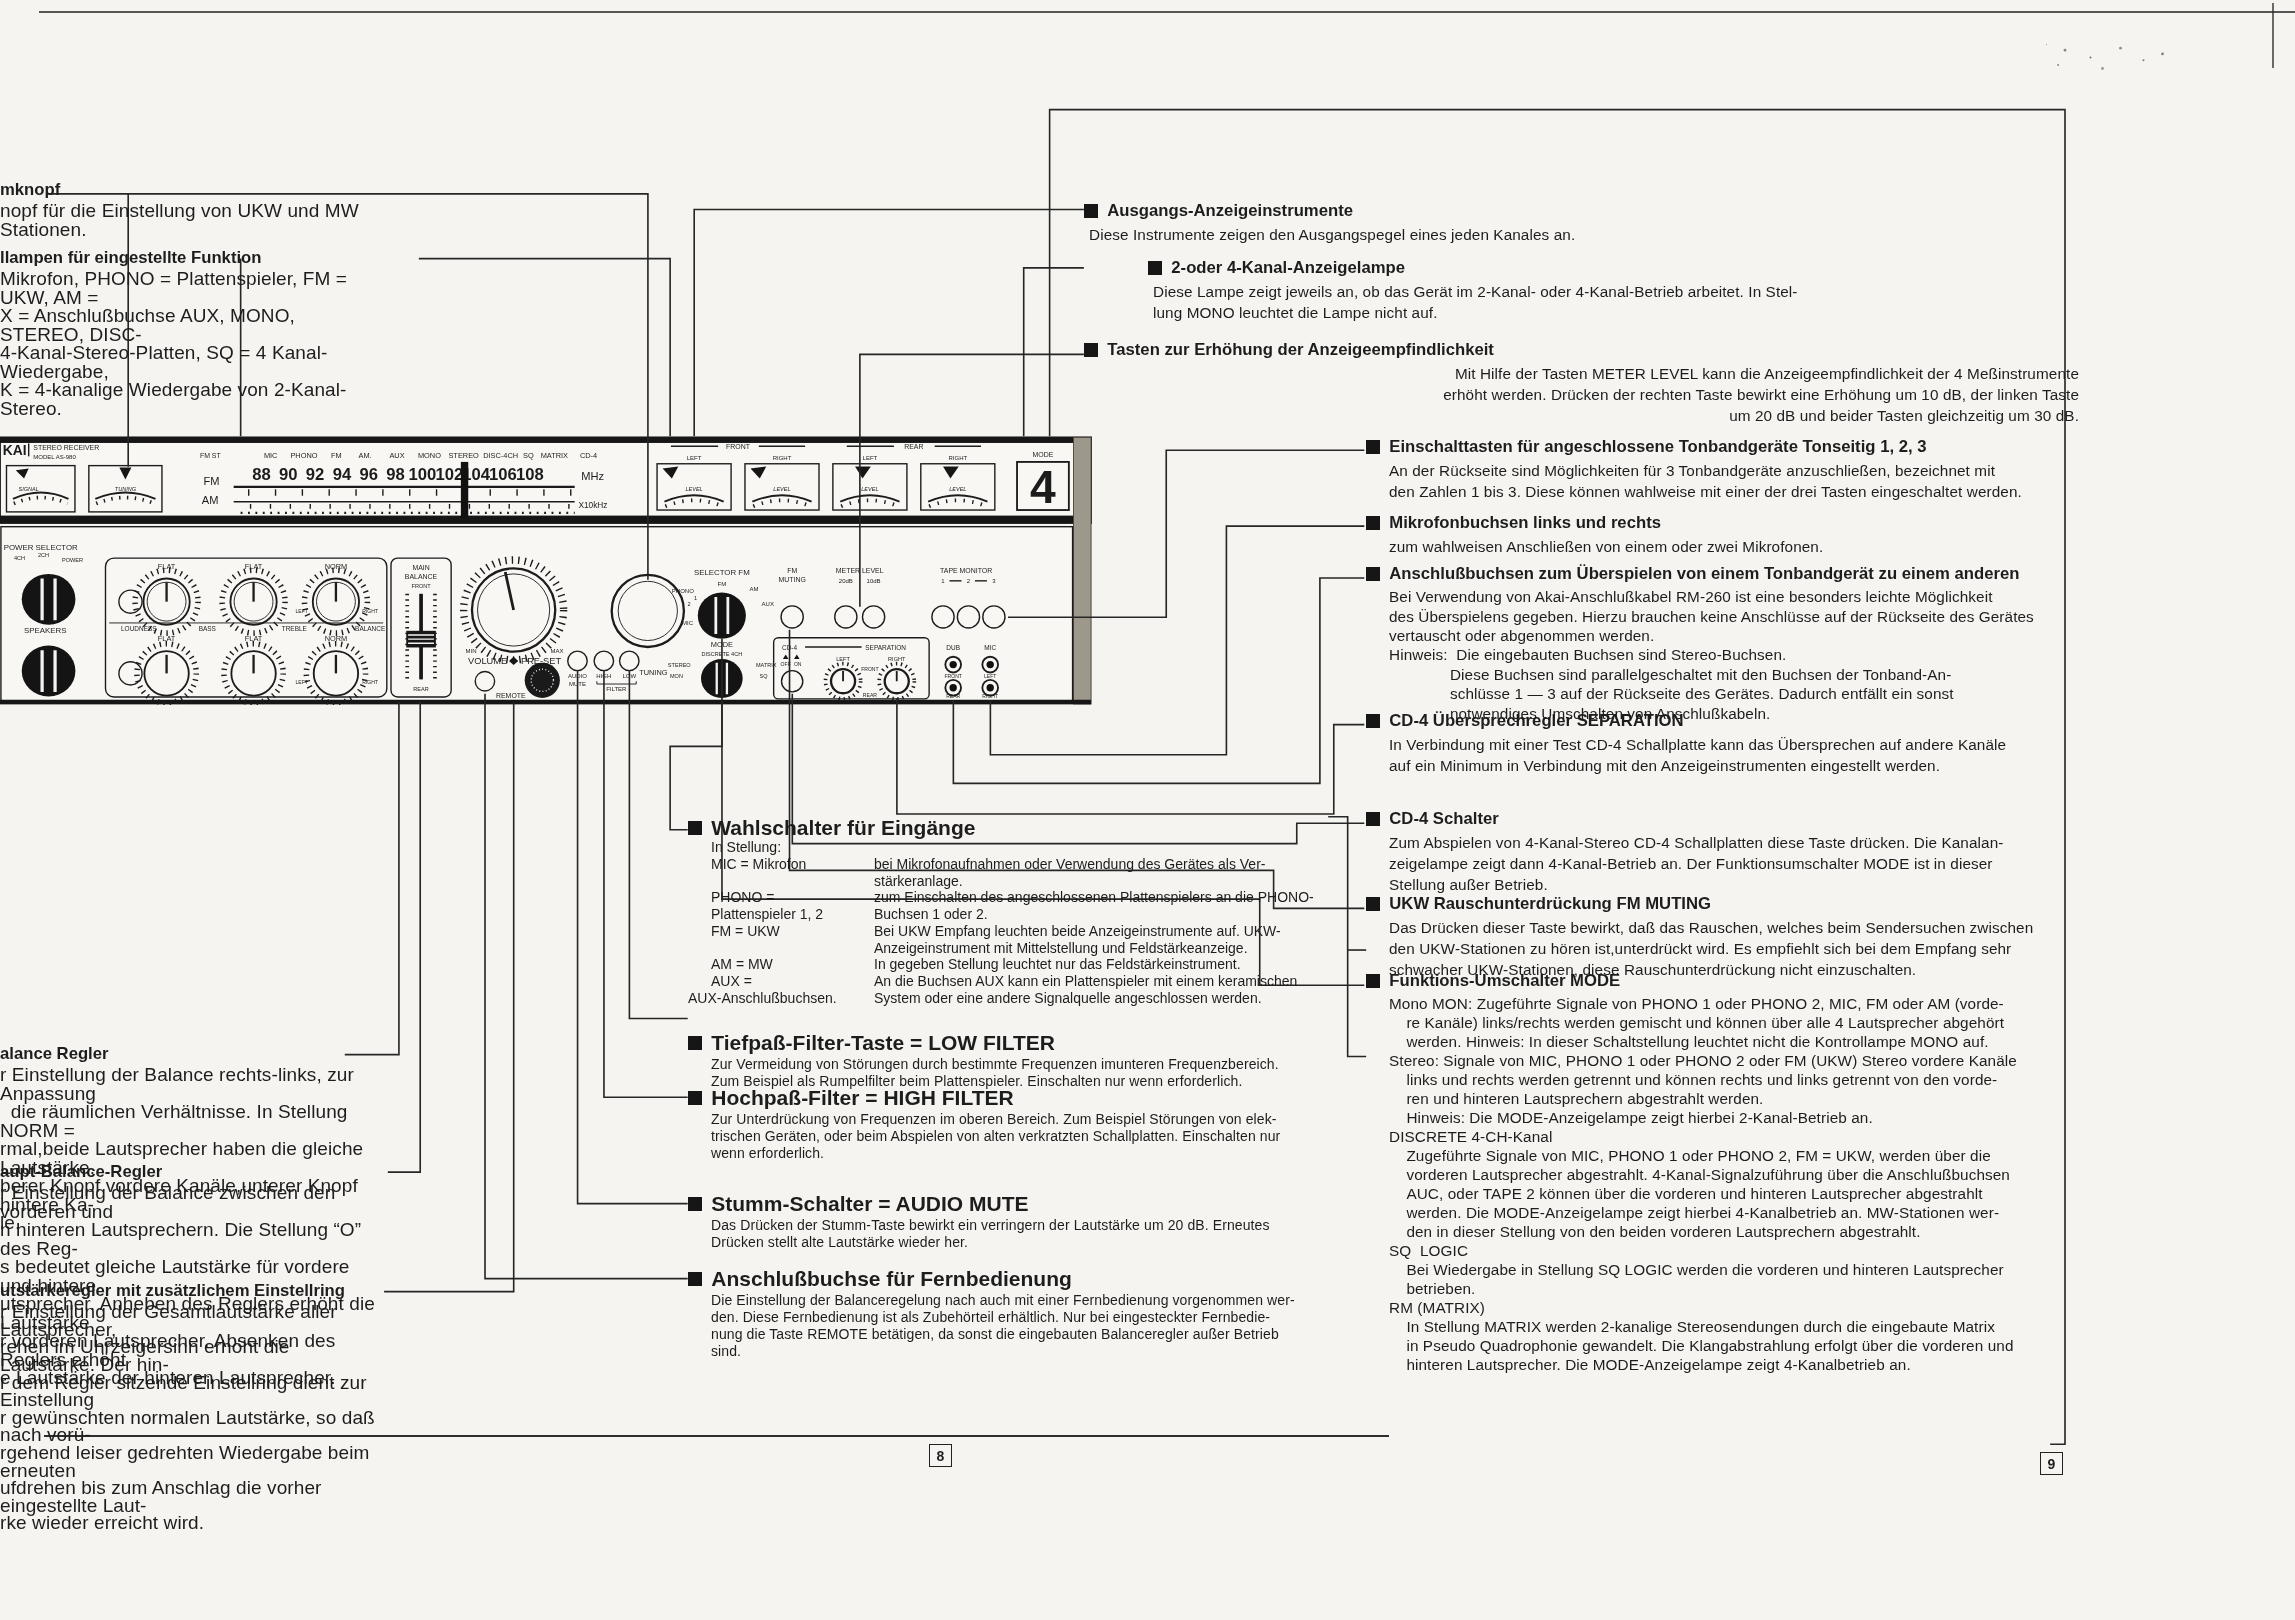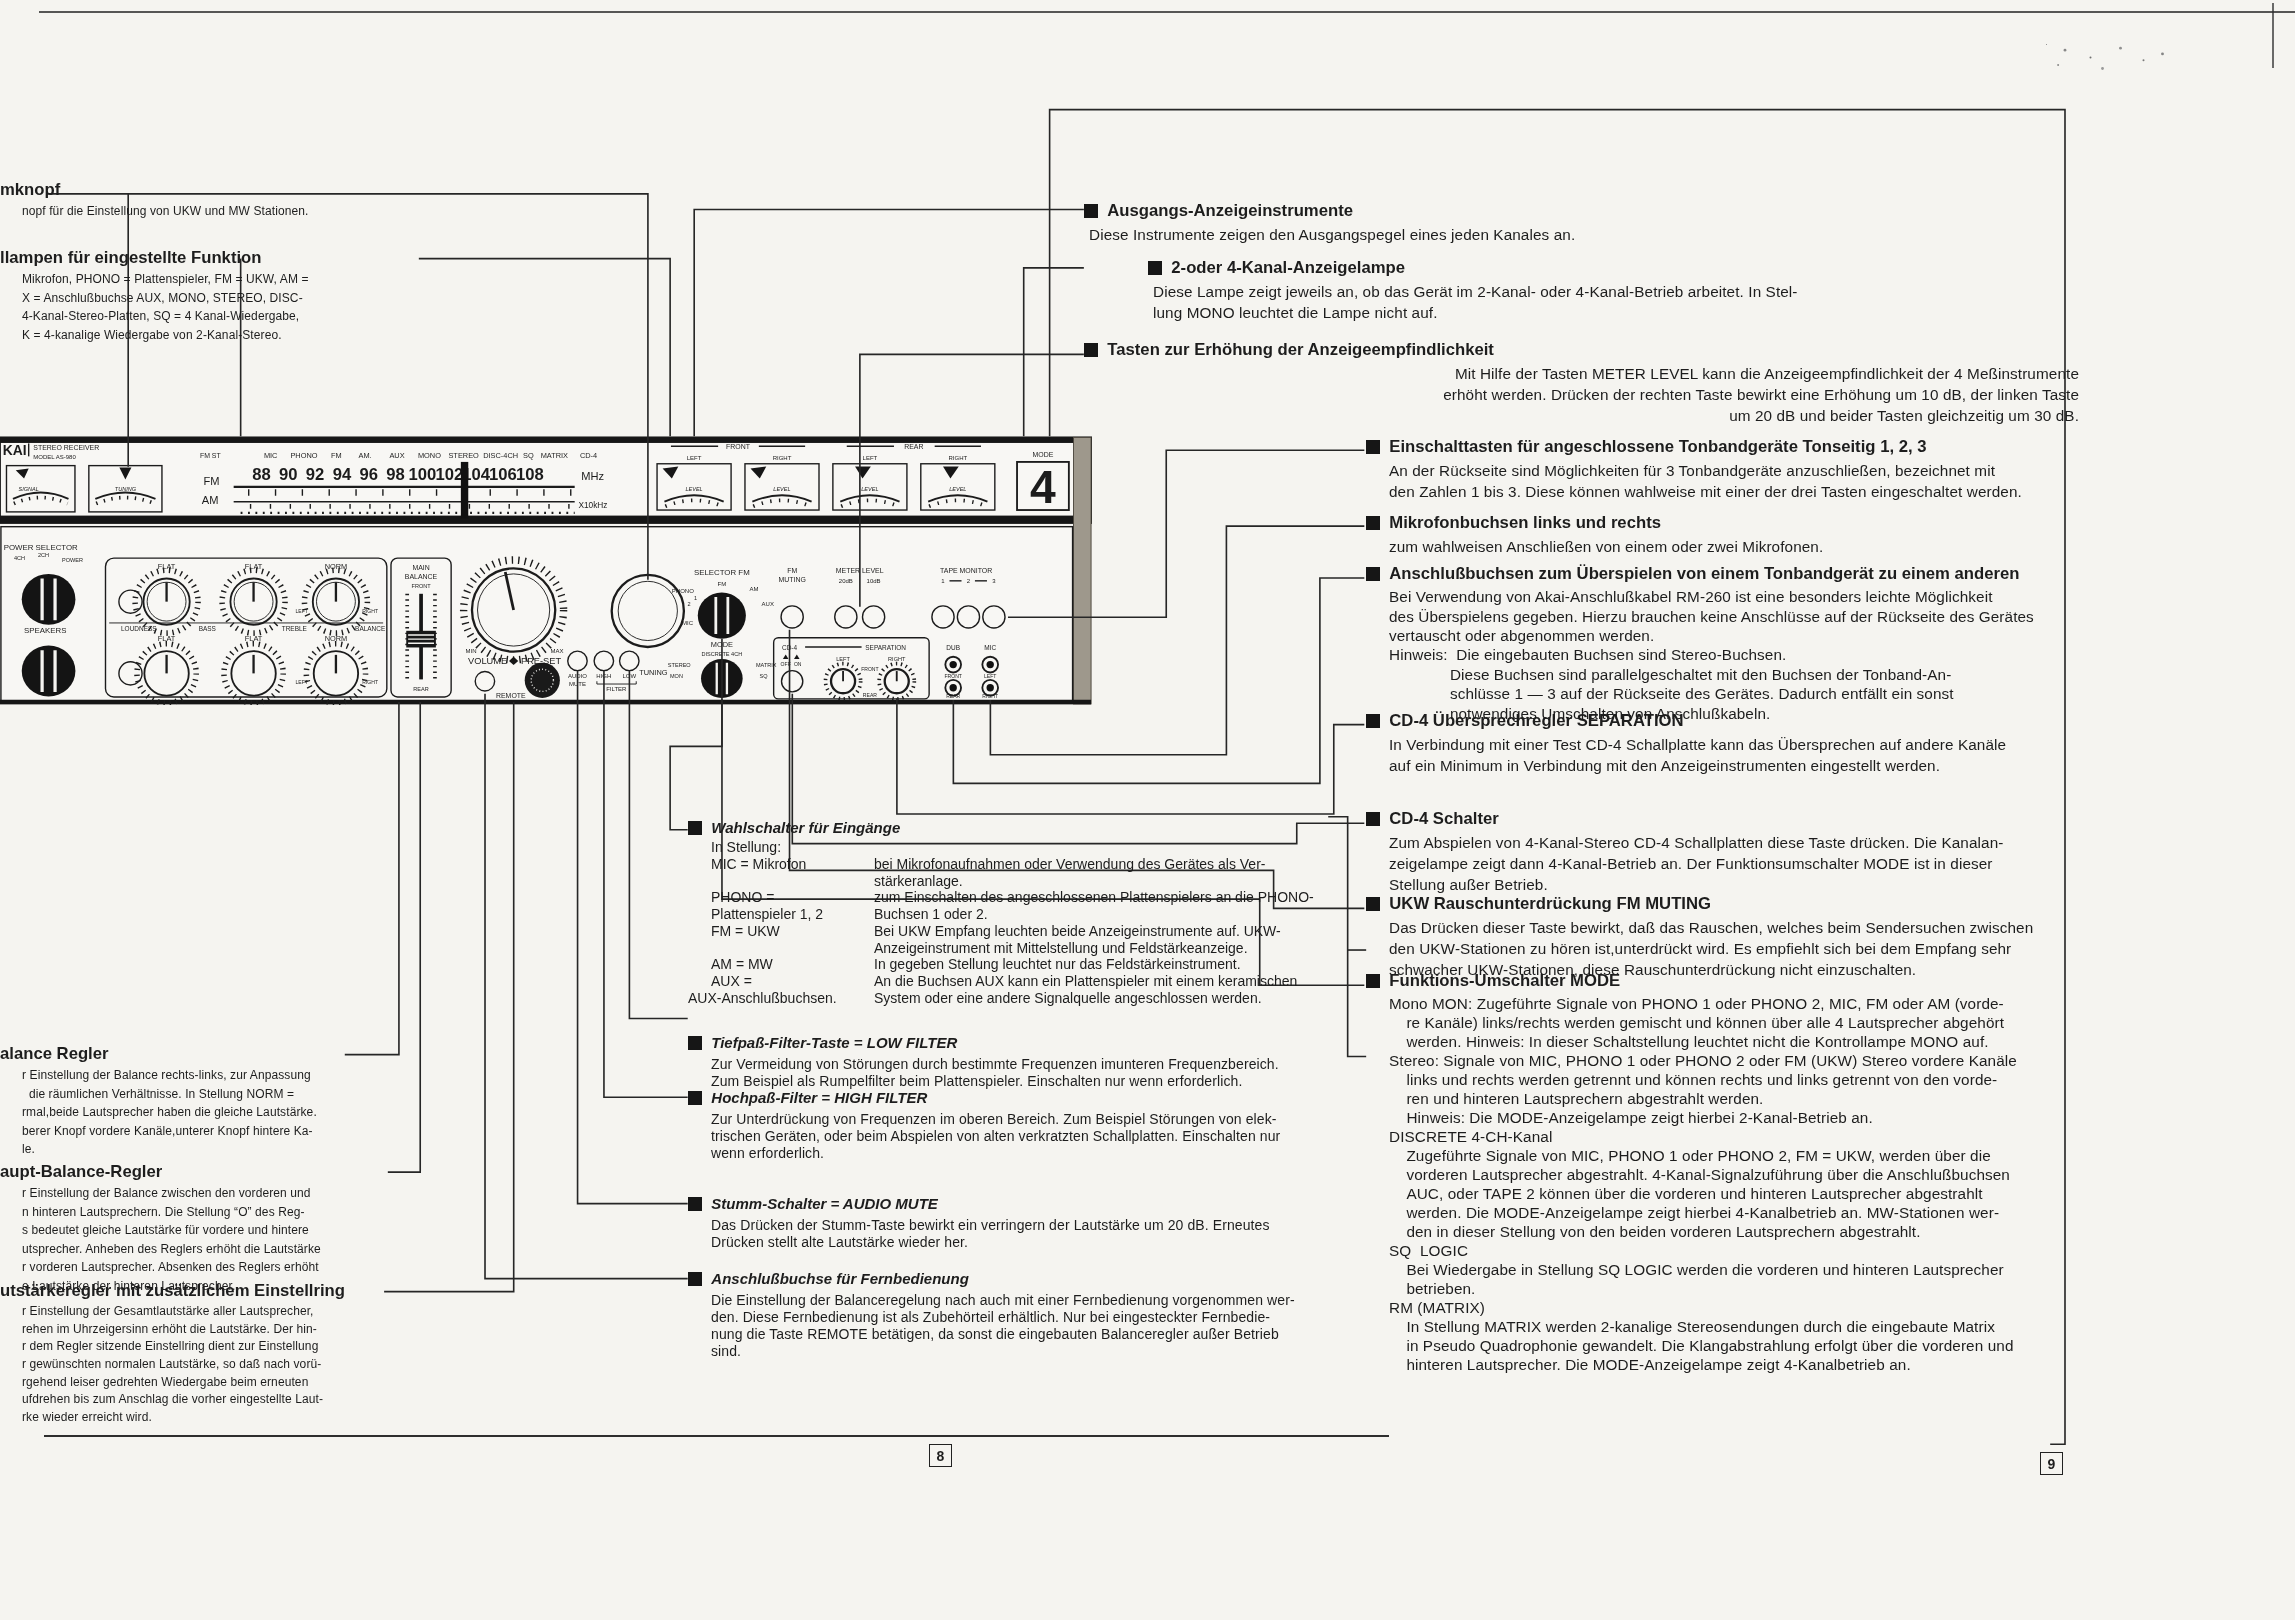--- a/index.html
+++ b/index.html
@@ -6,23 +6,23 @@
   #canvas{position:relative;width:2295px;height:1621px;background:#f5f4f0;overflow:hidden;
           font-family:"Liberation Sans", sans-serif;color:#1d1d1d;}
   .blk{position:absolute;}
   .hrow{display:flex;gap:9.3px;align-items:flex-start;}
   .sq{flex:0 0 auto;width:14px;height:14px;background:#161616;margin-top:1.9px;}
   .h{font-weight:bold;font-size:16.7px;line-height:18.5px;white-space:pre-wrap;}
   .body{white-space:pre-wrap;font-size:15.3px;line-height:21px;margin-top:3.7px;letter-spacing:0.1px;}
   .col-b .body{margin-left:23px;}
   .col-a .body{margin-left:5px;}
   .leftcol .h{font-size:16.7px;}
-  .leftcol .body{font-size:12px;line-height:18.5px;margin-top:2.8px;padding-left:22px;}
+  .leftcol .body{font-size:19px;line-height:18.5px;margin-top:2.8px;}
   .lb5 .body{line-height:17.6px;}
-  .mid .h{font-size:15px;font-style:italic;}
+  .mid .h{font-size:21px;}
   .mid .body{font-size:14px;line-height:17px;margin-left:23px;}
   .drow{display:flex;margin-left:23px;font-size:14px;line-height:16.7px;}
   .term{width:163px;white-space:pre-wrap;}
   .def{flex:1;white-space:pre-wrap;}
   .intro{margin-left:23px;font-size:14px;line-height:18.5px;white-space:pre-wrap;}
   .b6 .body{line-height:19.4px;}
   .b10 .body{line-height:19px;}
   .rule{position:absolute;background:#2e2e2e;}
   .pagenum{position:absolute;width:21px;height:21px;border:1.9px solid #222;display:flex;
            align-items:center;justify-content:center;font-size:14px;font-weight:bold;background:#f5f4f0;}

